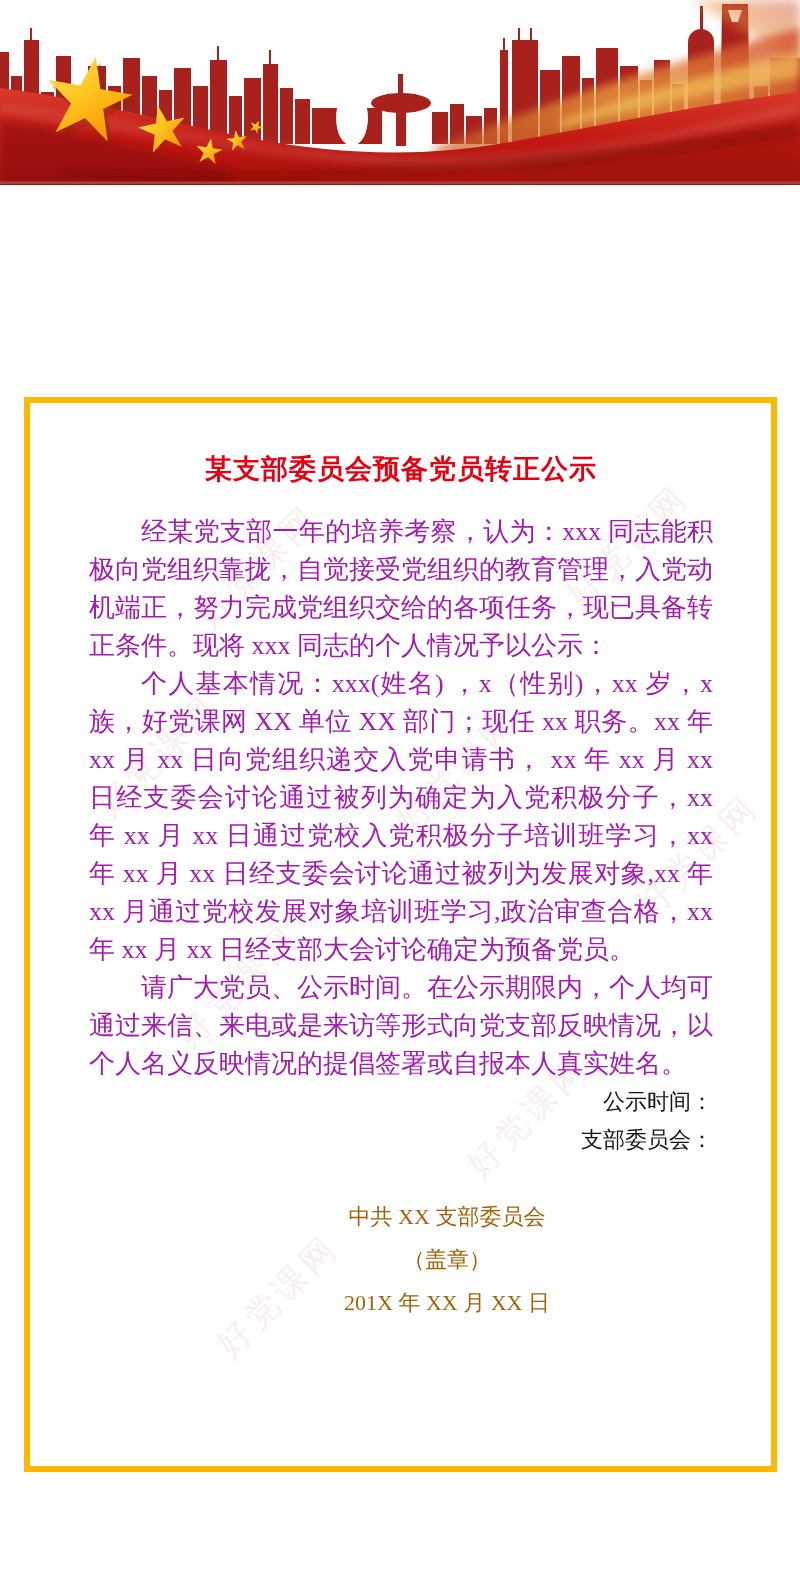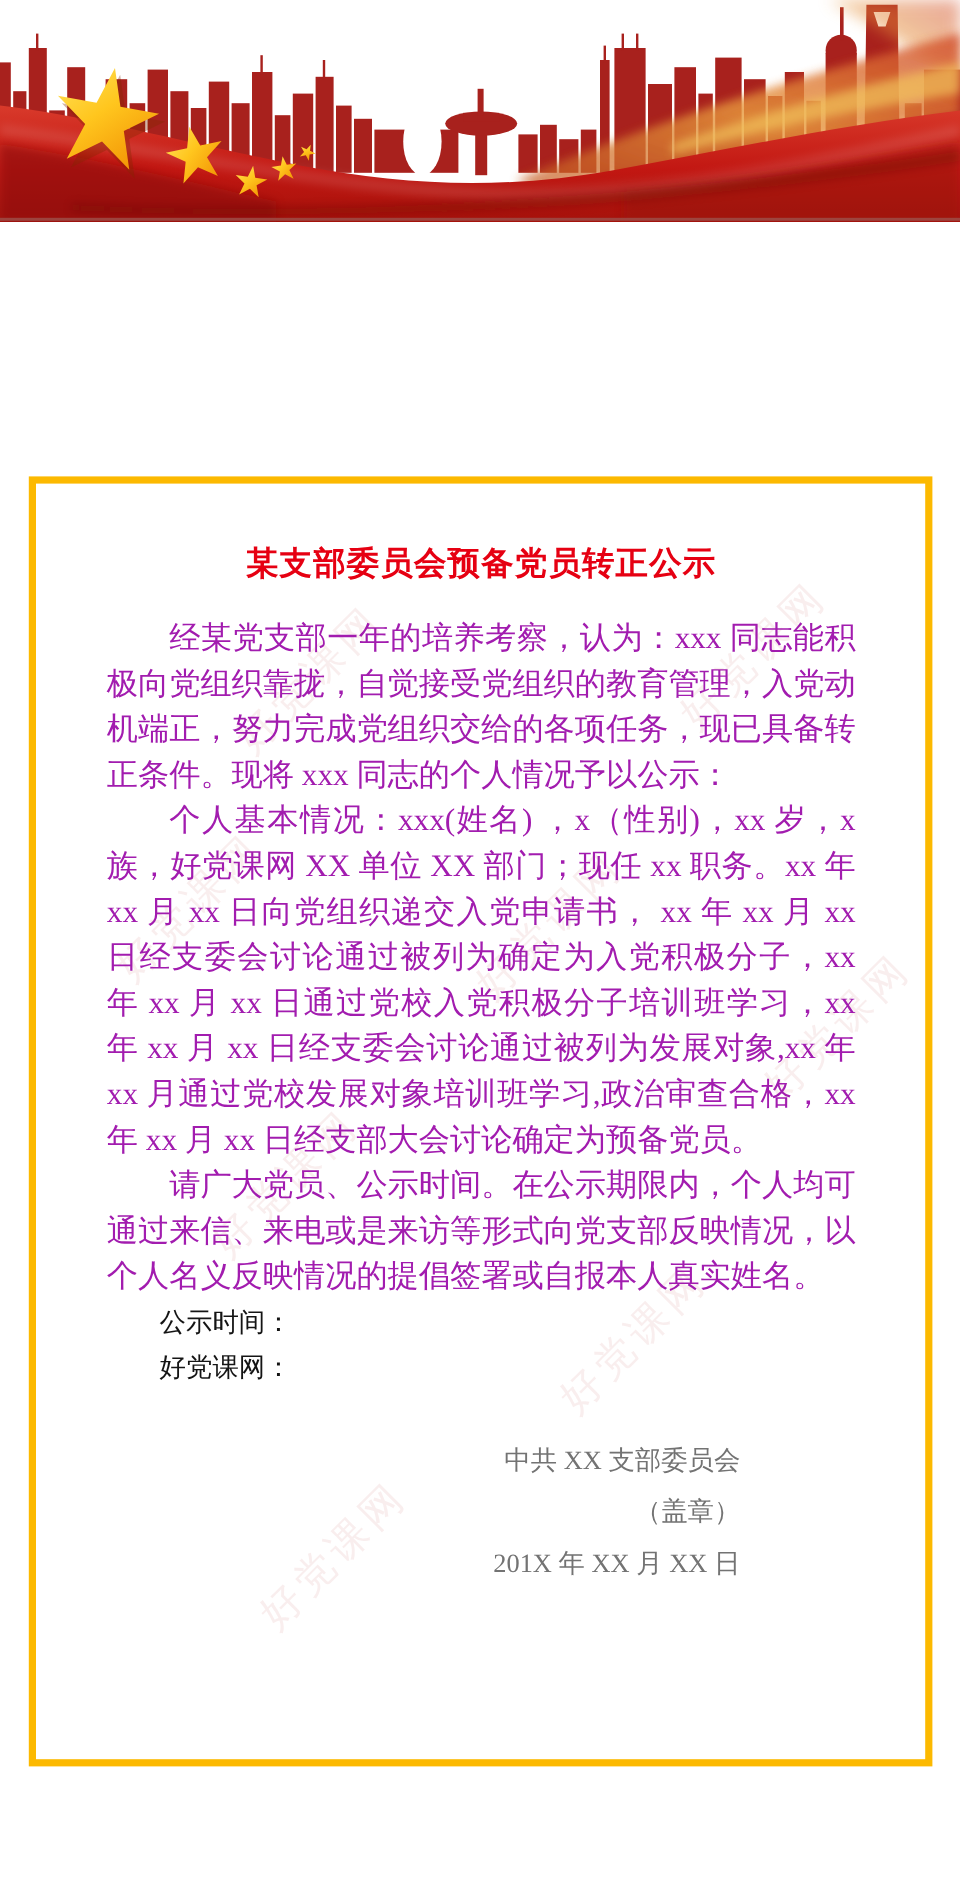--- a/index.html
+++ b/index.html
@@ -21,25 +21,25 @@
   .doc-title{
     margin:4px 0 26px 0;text-align:center;
     color:#e60012;font-size:27px;font-weight:bold;letter-spacing:1px;
     font-family:"Liberation Serif","DejaVu Serif",serif;
   }
   .doc-par{
     margin:0;color:#a21caf;font-size:26px;line-height:38px;
     text-align:justify;text-indent:2em;word-break:break-all;
   }
   .info-line{
-    margin:0;color:#141414;font-size:22px;line-height:38px;text-indent:2em;
+    margin:0;color:#141414;font-size:22px;line-height:38px;text-indent:2em;text-align:right;
   }
   .signature{
-    margin:36px 96px 0 auto;width:340px;text-align:right;
-    color:#737373;font-size:22px;line-height:43px;
+    margin:36px 96px 0 auto;width:340px;text-align:center;
+    color:#a16207;font-size:22px;line-height:43px;
   }
   .signature div{white-space:nowrap;}
   
   .wm{
     position:absolute;z-index:0;color:rgba(205,125,125,0.13);
     font-size:34px;letter-spacing:5px;transform:rotate(-45deg);
     pointer-events:none;user-select:none;white-space:nowrap;
   }
   .wm:nth-of-type(1){left:150px;top:140px;}
   .wm:nth-of-type(2){left:520px;top:120px;}
@@ -176,21 +176,21 @@
   <span class="wm">好党课网</span>
 
   <div class="doc-inner">
     <h1 class="doc-title">某支部委员会预备党员转正公示</h1>
 
     <p class="doc-par">经某党支部一年的培养考察，认为：xxx 同志能积极向党组织靠拢，自觉接受党组织的教育管理，入党动机端正，努力完成党组织交给的各项任务，现已具备转正条件。现将 xxx 同志的个人情况予以公示：</p>
     <p class="doc-par">个人基本情况：xxx(姓名) ，x（性别)，xx 岁，x 族，好党课网 XX 单位 XX 部门；现任 xx 职务。xx 年 xx 月 xx 日向党组织递交入党申请书， xx 年 xx 月 xx 日经支委会讨论通过被列为确定为入党积极分子，xx 年 xx 月 xx 日通过党校入党积极分子培训班学习，xx 年 xx 月 xx 日经支委会讨论通过被列为发展对象,xx 年 xx 月通过党校发展对象培训班学习,政治审查合格，xx 年 xx 月 xx 日经支部大会讨论确定为预备党员。</p>
     <p class="doc-par">请广大党员、公示时间。在公示期限内，个人均可通过来信、来电或是来访等形式向党支部反映情况，以个人名义反映情况的提倡签署或自报本人真实姓名。</p>
 
     <p class="info-line">公示时间：</p>
-    <p class="info-line">好党课网：</p>
+    <p class="info-line">支部委员会：</p>
 
     <div class="signature">
       <div>中共 XX 支部委员会</div>
       <div>（盖章）</div>
       <div>201X 年 XX 月 XX 日</div>
     </div>
   </div>
 </div>
 
 </body></html>

